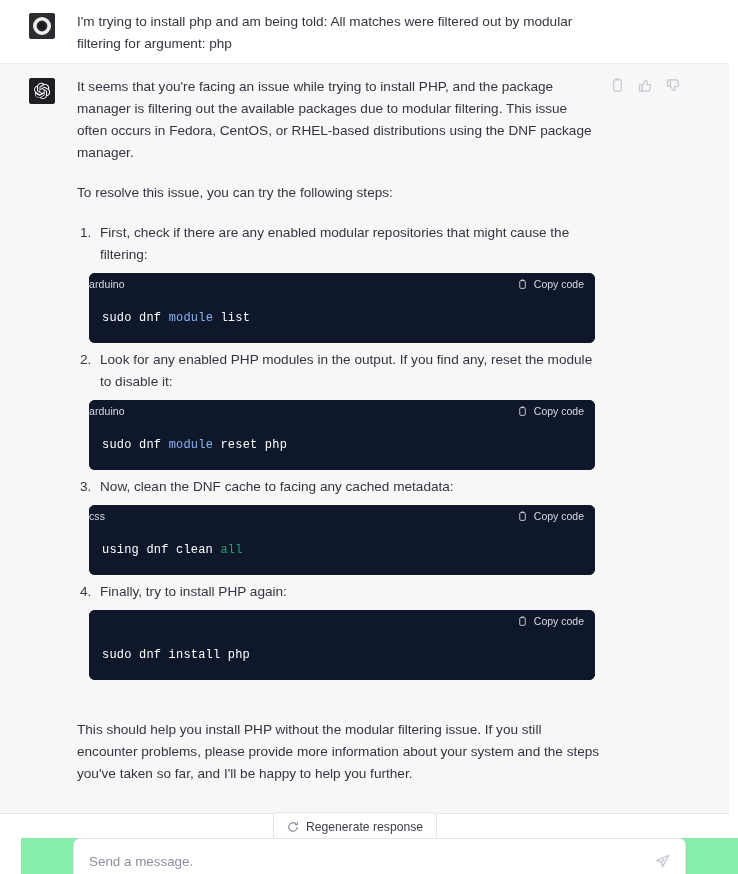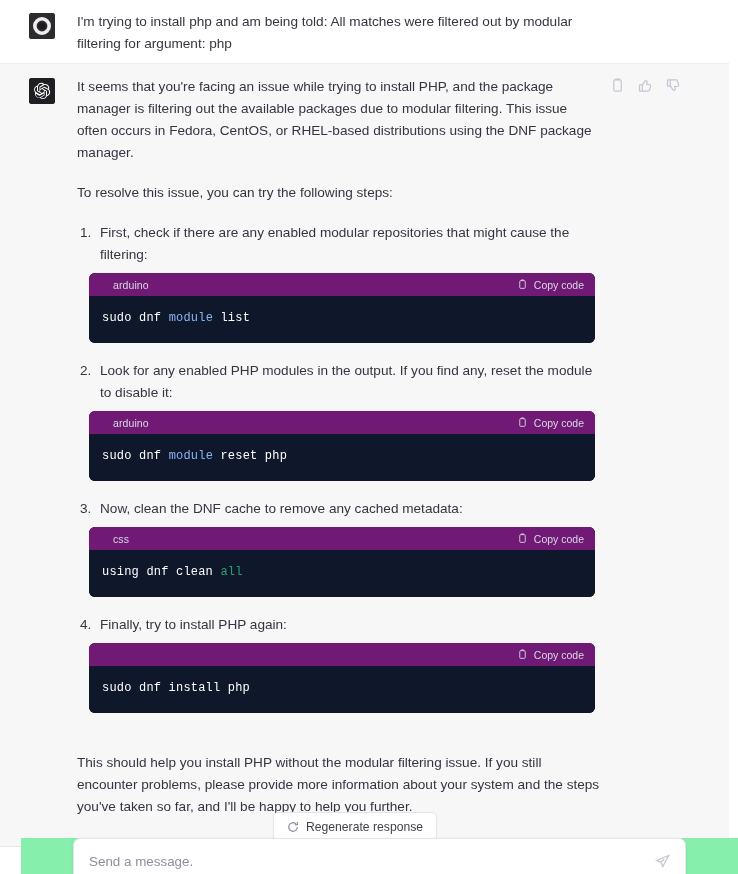--- a/index.html
+++ b/index.html
@@ -67,45 +67,45 @@
   }
   .action-icon svg { display:block; width:15px; height:15px; stroke:#c5c5d2; fill:none; stroke-width:1.3; }
 
   
   ol.steps {
     margin: 0 0 0 0;
     padding: 0 0 0 18px;
     list-style: decimal;
   }
   ol.steps > li {
-    margin-bottom: 17px;
+    margin-bottom: 6px;
     padding-left: 5px;
     color: #343541;
     font-size: 13.6px;
     line-height: 22px;
   }
   ol.steps > li:last-child { margin-bottom: 0; }
   ol.steps > li::marker { color: #343541; }
   .step-text { display: block; margin-bottom: 7px; }
 
   
   .codeblock {
     border-radius: 6px;
     overflow: hidden;
     background: #000000;
     margin-left: -11px;
     width: 506px;
   }
   .code-header {
-    background: #701a75;
+    background: #0f172a;
     height: 23px;
     display: flex;
-    align-items: center;
+    align-items: flex-start;
     justify-content: space-between;
-    padding: 0 11px 0 24px;
+    padding: 0 11px 0 0;
     font-size: 10.5px;
     color: #d1d5db;
     font-family: "Liberation Sans", sans-serif;
   }
   .code-lang { color: #d9d9e3; font-size: 10.5px; letter-spacing: .1px; }
   .copy-btn {
     display: flex; align-items: center; gap: 6px;
     color: #d9d9e3; font-size: 10.5px;
   }
   .copy-btn svg { width: 11px; height: 11px; stroke: #d9d9e3; fill: none; stroke-width: 1.3; display:block; }
@@ -283,21 +283,21 @@
                     </svg>
                   </span>
                   <span>Copy code</span>
                 </span>
               </div>
               <div class="code-body"><span>sudo dnf </span><span class="tok-kw">module</span><span> reset php</span></div>
             </div>
           </li>
 
           <li>
-            <span class="step-text">Now, clean the DNF cache to remove any cached metadata:</span>
+            <span class="step-text">Now, clean the DNF cache to facing any cached metadata:</span>
             <div class="codeblock">
               <div class="code-header">
                 <span class="code-lang">css</span>
                 <span class="copy-btn">
                   <span>
                     <svg viewBox="0 0 16 16" aria-hidden="true">
                       <rect x="4" y="2.4" width="8" height="11.2" rx="1.4"></rect>
                       <path d="M6.2 2.4V1.4h3.6v1"></path>
                     </svg>
                   </span>

